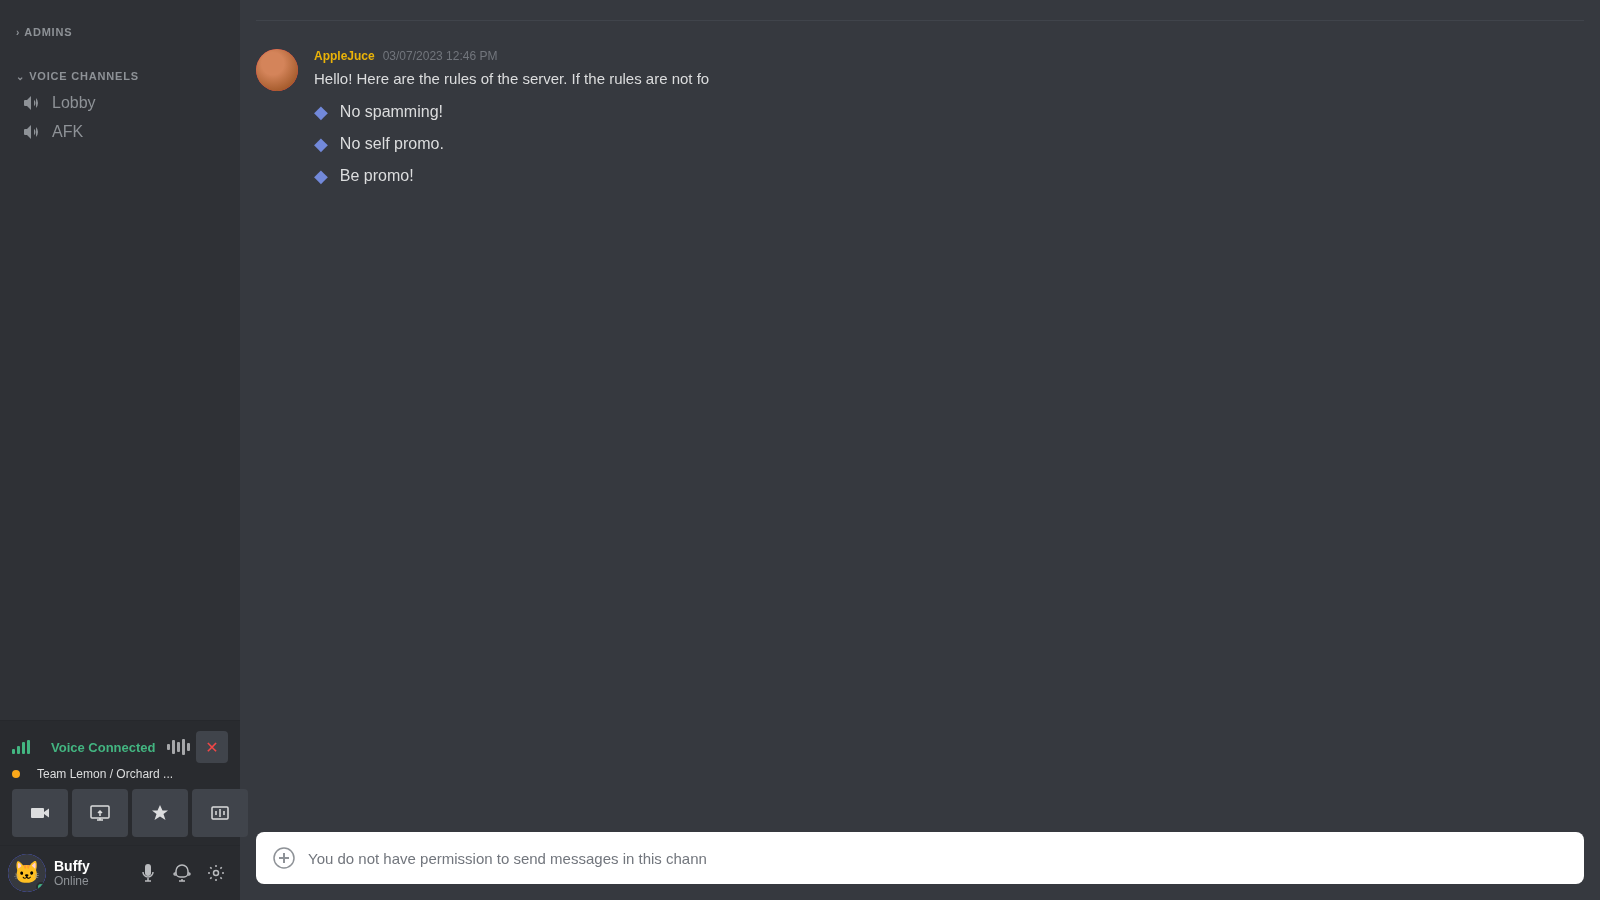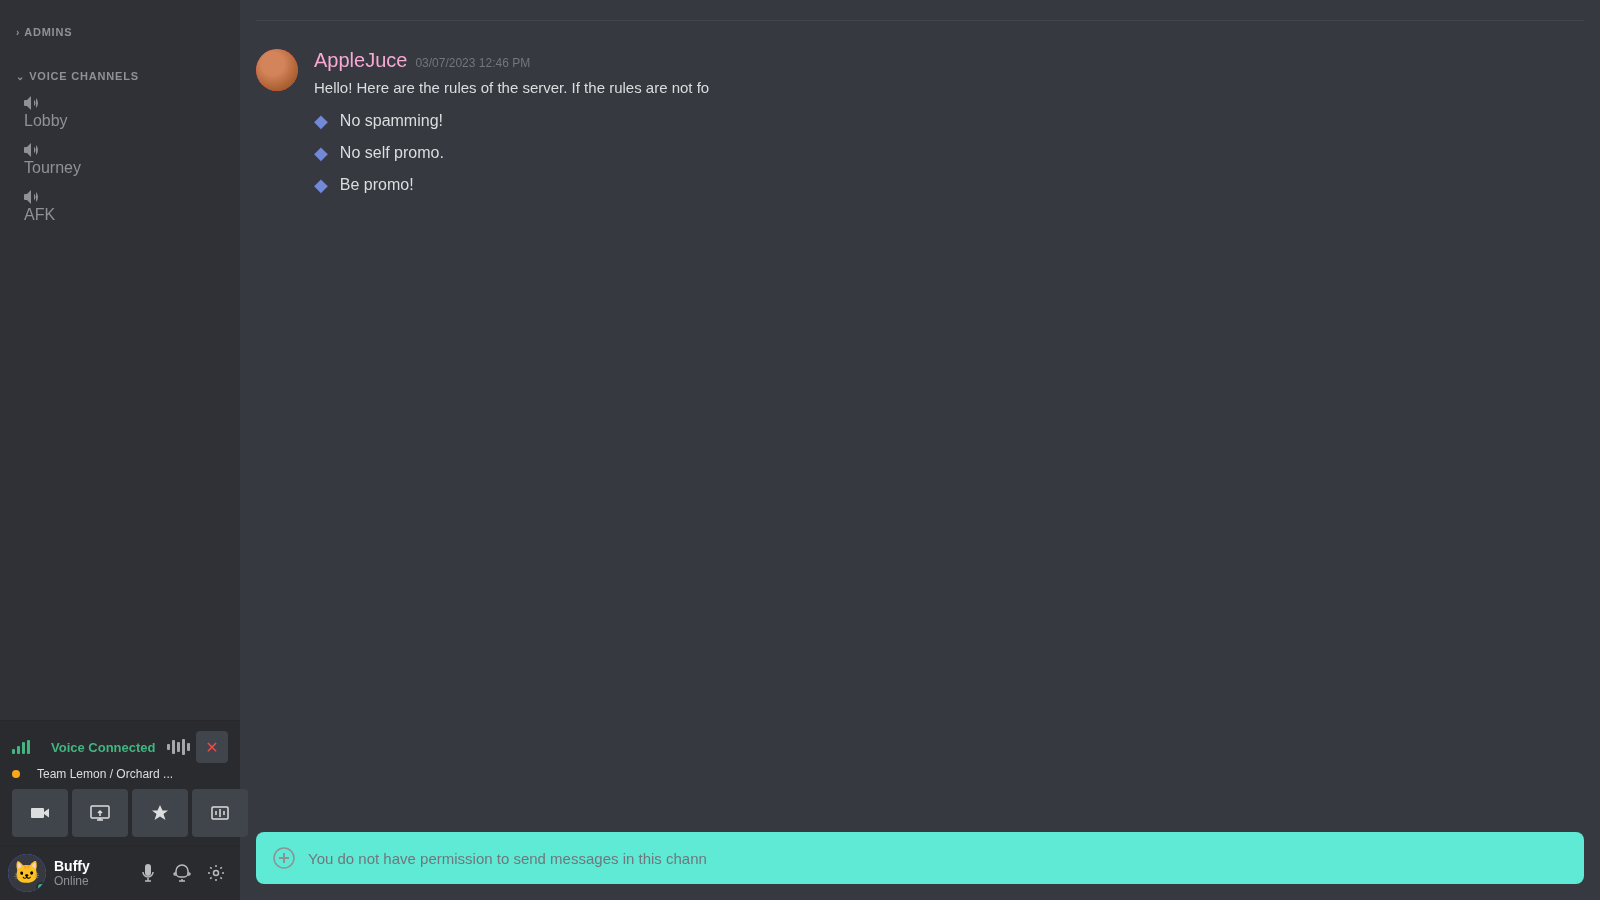--- a/index.html
+++ b/index.html
@@ -42,28 +42,27 @@
       user-select: none;
     }
 
     .section-header .chevron {
       margin-right: 4px;
       font-size: 10px;
     }
 
     .channel-item {
       display: flex;
-      align-items: flex-start;
+      align-items: center;
       padding: 5px 8px 5px 16px;
       color: #8e9297;
       font-size: 16px;
       cursor: pointer;
       border-radius: 4px;
       margin: 1px 8px;
-      flex-direction: column;
     }
 
     .channel-icon {
       margin-right: 8px;
       font-size: 18px;
       color: #8e9297;
       display: flex;
       align-items: center;
     }
 
@@ -274,23 +273,23 @@
     }
 
     .message-header {
       display: flex;
       align-items: baseline;
       gap: 8px;
       margin-bottom: 4px;
     }
 
     .message-author {
-      color: #f9a8d4;
-      font-size: 20px;
-      font-weight: 400;
+      color: #eab308;
+      font-size: 12px;
+      font-weight: 700;
     }
 
     .message-timestamp {
       color: #72767d;
       font-size: 12px;
     }
 
     .message-text {
       color: #dcddde;
       font-size: 15px;
@@ -319,21 +318,21 @@
       margin: 10px 0;
     }
 
     
     .input-area {
       padding: 0 16px 16px 16px;
       background: #36393f;
     }
 
     .message-input-wrapper {
-      background: #5eead4;
+      background: #ffffff;
       border-radius: 8px;
       display: flex;
       align-items: center;
       padding: 0 16px;
       gap: 12px;
     }
 
     .add-button {
       color: #8e9297;
       font-size: 24px;
@@ -415,30 +414,20 @@
             <path d="M3 6H1a1 1 0 00-1 1v4a1 1 0 001 1h2l4 4V2L3 6z" fill="#8e9297"></path>
             <path d="M11.5 9a4.5 4.5 0 00-1.5-3.36V12.35A4.5 4.5 0 0011.5 9z" fill="#8e9297"></path>
             <path d="M14 9a7 7 0 00-2-4.9v9.8A7 7 0 0014 9z" fill="#8e9297"></path>
           </svg>
         </span>
         <span>Lobby</span>
       </div>
 
 
 
-      <div class="channel-item">
-        <span class="channel-icon speaker-icon">
-          <svg width="20" height="18" viewBox="0 0 20 18" fill="none">
-            <path d="M3 6H1a1 1 0 00-1 1v4a1 1 0 001 1h2l4 4V2L3 6z" fill="#8e9297"></path>
-            <path d="M11.5 9a4.5 4.5 0 00-1.5-3.36V12.35A4.5 4.5 0 0011.5 9z" fill="#8e9297"></path>
-            <path d="M14 9a7 7 0 00-2-4.9v9.8A7 7 0 0014 9z" fill="#8e9297"></path>
-          </svg>
-        </span>
-        <span>Tourney</span>
-      </div>
 
       <div class="channel-item">
         <span class="channel-icon speaker-icon">
           <svg width="20" height="18" viewBox="0 0 20 18" fill="none">
             <path d="M3 6H1a1 1 0 00-1 1v4a1 1 0 001 1h2l4 4V2L3 6z" fill="#8e9297"></path>
             <path d="M11.5 9a4.5 4.5 0 00-1.5-3.36V12.35A4.5 4.5 0 0011.5 9z" fill="#8e9297"></path>
             <path d="M14 9a7 7 0 00-2-4.9v9.8A7 7 0 0014 9z" fill="#8e9297"></path>
           </svg>
         </span>
         <span>AFK</span>

